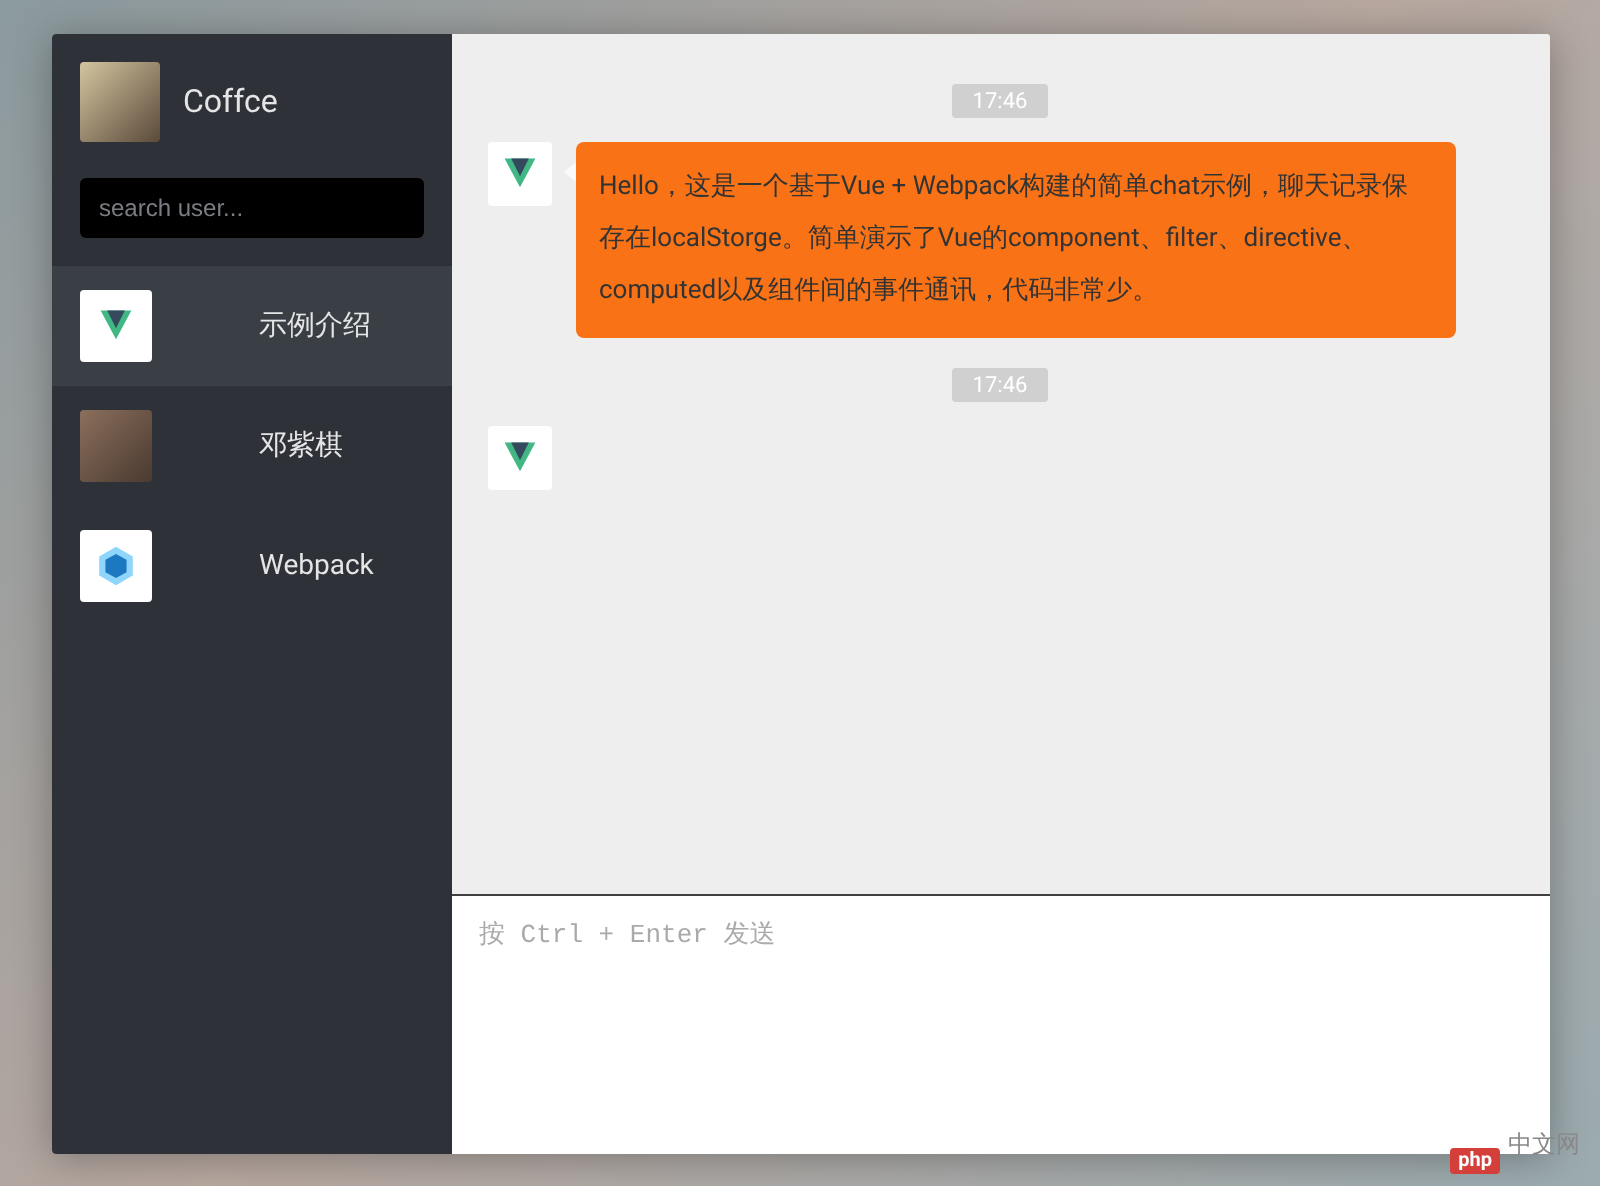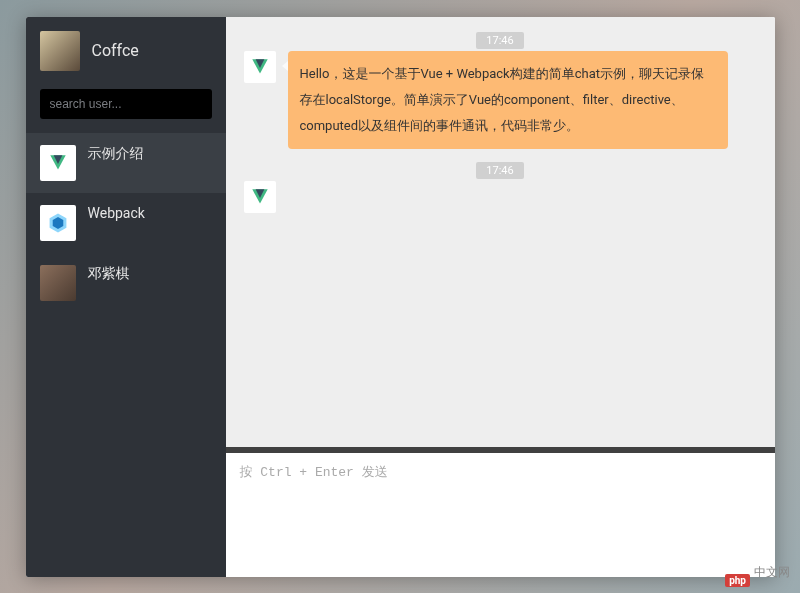--- a/index.html
+++ b/index.html
@@ -55,22 +55,24 @@
       color: #888;
       padding: 8px 10px;
       font-size: 12px;
       border-radius: 3px;
       outline: none;
     }
     .search-input::placeholder { color: #7a7d82; }
     .session-list { flex: 1; overflow-y: auto; }
     .session-item {
       display: flex;
+      align-items: center;
       padding: 12px 14px;
       cursor: pointer;
+      gap: 42px;
     }
     .session-item.active { background: #3a3f45; }
     .session-avatar {
       width: 36px;
       height: 36px;
       border-radius: 2px;
       flex-shrink: 0;
       display: flex;
       align-items: center;
       justify-content: center;
@@ -90,21 +92,21 @@
       flex-direction: column;
       background: #eeeeee;
     }
     .chat-area {
       flex: 1;
       padding: 10px 18px;
       overflow-y: auto;
     }
     .timestamp {
       text-align: center;
-      margin: 2px 0;
+      margin: 12px 0;
     }
     .timestamp span {
       display: inline-block;
       background: #d0d0d0;
       color: #fff;
       font-size: 11px;
       padding: 2px 10px;
       border-radius: 2px;
     }
     .message {
@@ -116,21 +118,21 @@
       width: 32px;
       height: 32px;
       flex-shrink: 0;
       display: flex;
       align-items: center;
       justify-content: center;
       background: #fff;
       border-radius: 2px;
     }
     .msg-bubble {
-      background: #fdba74;
+      background: #f97316;
       margin-left: 12px;
       padding: 10px 12px;
       border-radius: 4px;
       font-size: 13px;
       color: #333;
       line-height: 2;
       max-width: 440px;
       position: relative;
     }
     .msg-bubble::before {
@@ -138,21 +140,21 @@
       position: absolute;
       left: -6px;
       top: 10px;
       border-top: 5px solid transparent;
       border-bottom: 5px solid transparent;
       border-right: 6px solid #fafafa;
     }
     .input-area {
       height: 130px;
       background: #fff;
-      border-top: 6px solid #404040;
+      border-top: 1px solid #404040;
       padding: 10px 14px;
     }
     .input-placeholder {
       color: #aaa;
       font-size: 13px;
       font-family: "Courier New", monospace;
     }
     .watermark {
       position: fixed;
       bottom: 6px;
@@ -189,31 +191,31 @@
       <li class="session-item active">
         <div class="session-avatar avatar-vue">
           <svg width="22" height="22" viewBox="0 0 100 100">
               <polygon points="50,15 15,15 50,80 85,15" fill="#41b883"></polygon>
               <polygon points="50,15 30,15 50,55 70,15" fill="#35495e"></polygon>
             </svg>
         </div>
         <span class="session-name">示例介绍</span>
       </li>
       <li class="session-item">
+        <div class="session-avatar avatar-person"></div>
+        <span class="session-name">邓紫棋</span>
+      </li>
+      <li class="session-item">
         <div class="session-avatar avatar-webpack">
           <svg width="24" height="24" viewBox="0 0 100 100">
               <polygon points="50,10 85,30 85,70 50,90 15,70 15,30" fill="#8ed6fb"></polygon>
               <polygon points="50,25 72,37 72,63 50,75 28,63 28,37" fill="#1c78c0"></polygon>
             </svg>
         </div>
         <span class="session-name">Webpack</span>
-      </li>
-      <li class="session-item">
-        <div class="session-avatar avatar-person"></div>
-        <span class="session-name">邓紫棋</span>
       </li>
     </ul>
   </aside>
 
   <main class="main">
     <div class="chat-area">
       <div class="timestamp">
         <span>17:46</span>
       </div>
       <div class="message">

